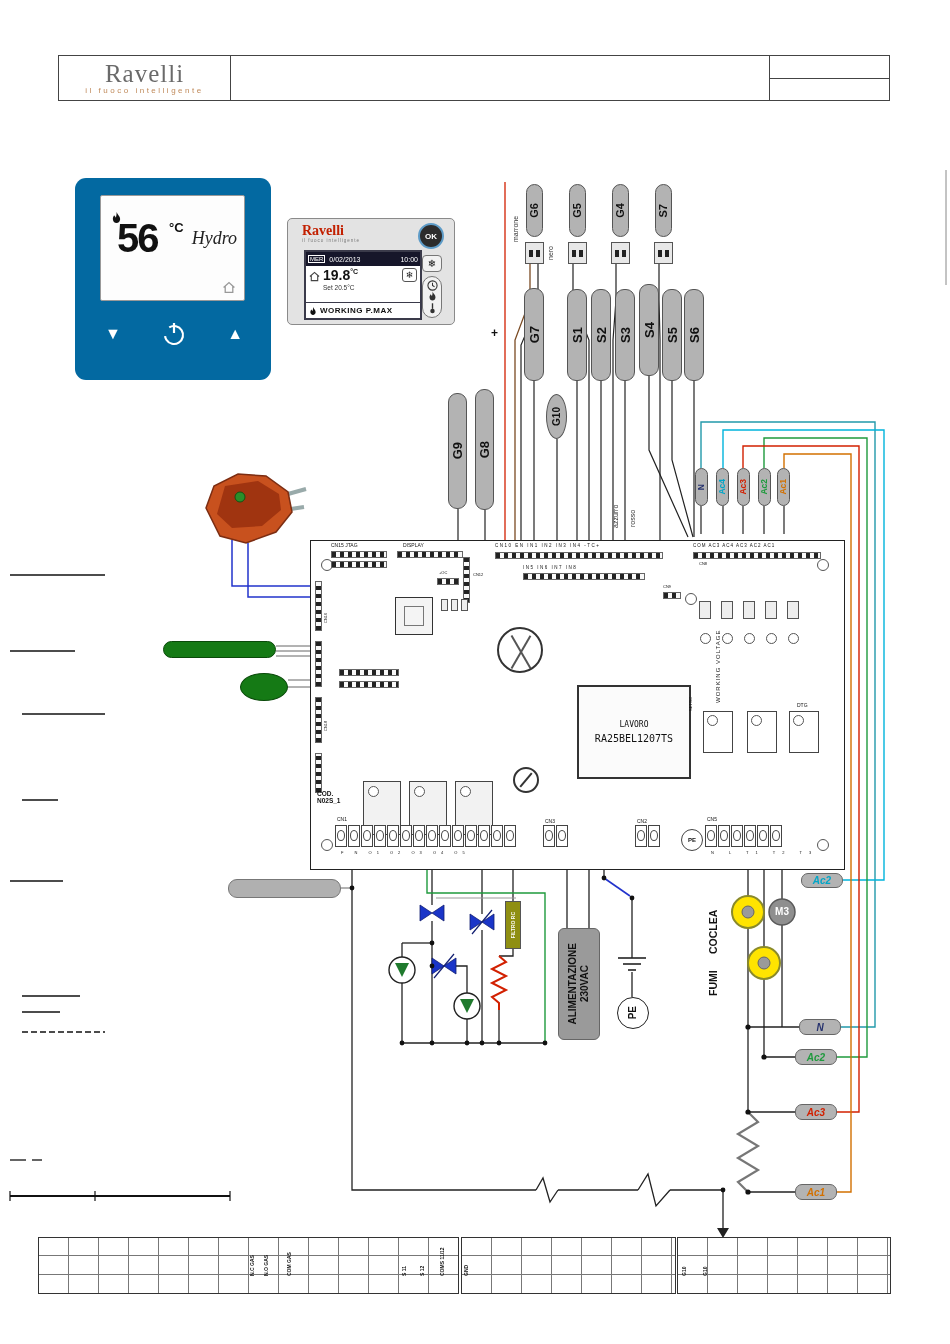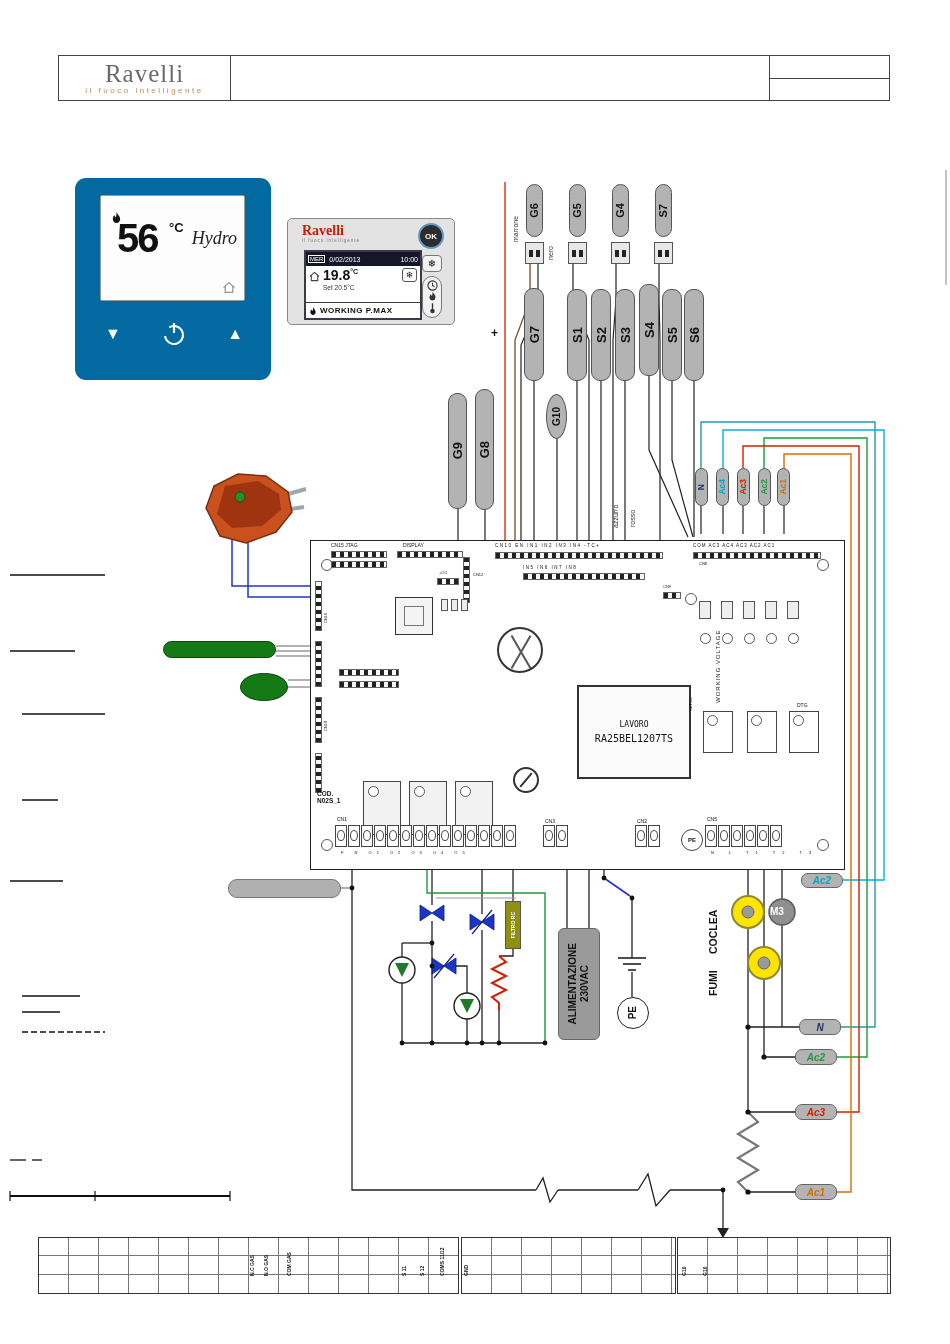--- a/index.html
+++ b/index.html
@@ -521,21 +521,21 @@
   </div>
   <div class="abs" style="left:558px;top:928px;width:42px;height:112px;background:#9a9a9a;border:1px solid #666;border-radius:6px;display:flex;align-items:center;justify-content:center;gap:2px">
     <span class="vt" style="font-size:10px;font-weight:bold;color:#111">ALIMENTAZIONE</span>
     <span class="vt" style="font-size:10px;font-weight:bold;color:#111">230VAC</span>
   </div>
   <div class="abs" style="left:617px;top:997px;width:32px;height:32px;border:1.5px solid #222;border-radius:50%;background:#fff;display:flex;align-items:center;justify-content:center">
     <span class="vt" style="font-size:10px;font-weight:bold">PE</span>
   </div>
   <span class="vt" style="position:absolute;left:708px;top:890px;height:64px;font-size:10.5px;font-weight:bold">COCLEA</span>
   <span class="vt" style="position:absolute;left:708px;top:950px;height:46px;font-size:10.5px;font-weight:bold">FUMI</span>
-  <span style="position:absolute;left:770px;top:906px;width:24px;text-align:left;font-size:10px;font-weight:bold;color:#fff">M3</span>
+  <span style="position:absolute;left:770px;top:906px;width:24px;text-align:center;font-size:10px;font-weight:bold;color:#fff">M3</span>
 
   <div class="pill" style="left:801px;top:873px;width:42px;height:15px">
       <span style="color: rgb(0, 166, 200);">Ac2</span>
     </div>
   <div class="pill" style="left:799px;top:1019px;width:42px;height:16px">
       <span style="color: rgb(38, 50, 110);">N</span>
     </div>
   <div class="pill" style="left:795px;top:1049px;width:42px;height:16px">
       <span style="color: rgb(31, 154, 61);">Ac2</span>
     </div>

